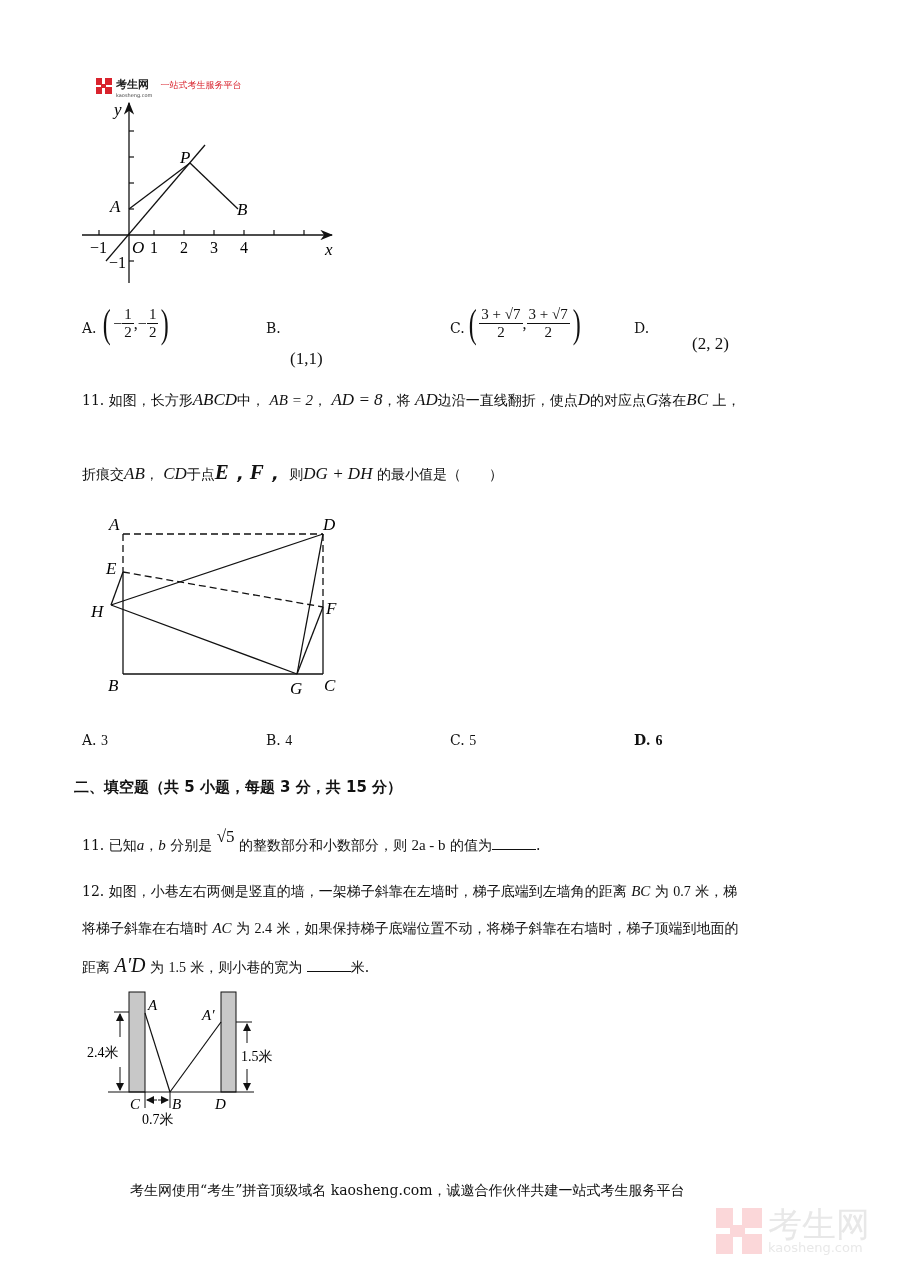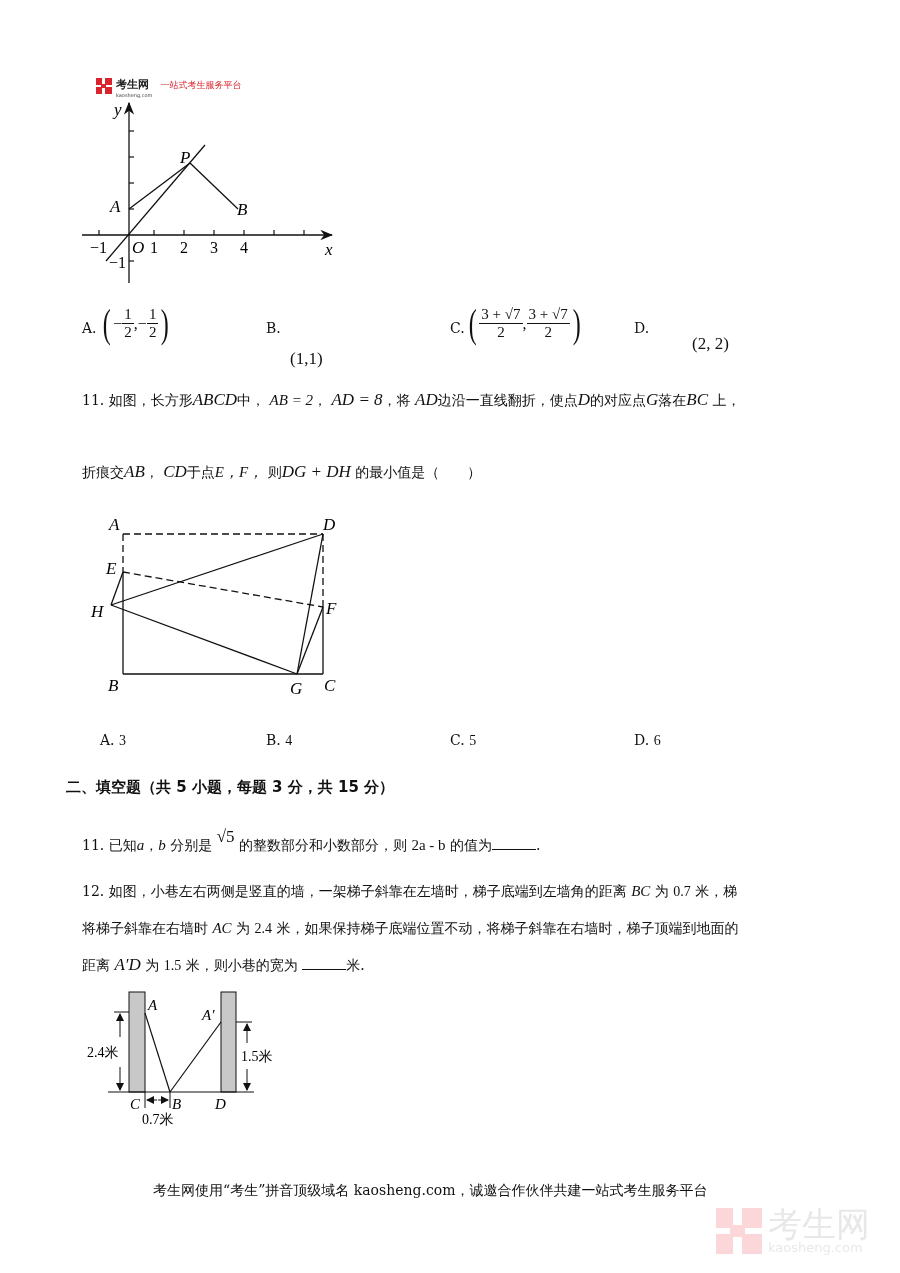--- a/index.html
+++ b/index.html
@@ -14,21 +14,21 @@
   .logo-mark i{position:absolute;background:#d9232d;}
   .logo-name{font-family:"DejaVu Sans",sans-serif;font-size:11px;font-weight:bold;color:#222;line-height:10px;}
   .logo-sub{font-size:5px;color:#444;display:block;font-family:"DejaVu Sans",sans-serif;}
   .logo-slogan{font-family:Liberation Mono, monospace;font-size:9px;color:#d9232d;margin-left:4px;}
   .opt{font-size:14px;}
   .frac{display:inline-flex;flex-direction:column;align-items:center;vertical-align:middle;font-family:"Liberation Serif",serif;font-size:15px;line-height:17px;}
   .frac .n{border-bottom:1px solid #111;padding:0 2px;}
   .paren{font-family:"Liberation Serif",serif;font-size:40px;font-weight:100;vertical-align:middle;transform:scaleX(0.6);display:inline-block;}
   .section{font-family:"DejaVu Sans",sans-serif;font-weight:bold;font-size:15px;}
   .blank{display:inline-block;border-bottom:1px solid #111;width:44px;height:14px;}
-  .footer{left:153px;top:1180px;font-size:14px;}
+  .footer{left:130px;top:1180px;font-size:14px;}
   .wm{left:716px;top:1207px;display:flex;align-items:center;gap:6px;opacity:0.9;}
   .wm-mark{width:46px;height:46px;position:relative;}
   .wm-mark i{position:absolute;background:#fbd3d5;}
   .wm-name{font-family:"DejaVu Sans",sans-serif;font-size:34px;color:#e6e6e6;line-height:34px;}
   .wm-sub{font-family:"DejaVu Sans",sans-serif;font-size:13px;color:#e6e6e6;display:block;line-height:14px;}
   svg text{font-family:"Liberation Serif",serif;}
 </style>
 </head>
 <body>
 
@@ -136,21 +136,21 @@
 <div class="abs txt" style="left:82px;top:390px;">
   <span>11.</span>
   <span>如图，长方形</span><span class="it">ABCD</span><span>中，</span>
   <span class="it" style="font-size:15px;">AB = 2</span><span>，</span>
   <span class="it">AD = 8</span><span>，将</span>
   <span class="it">AD</span><span>边沿一直线翻折，使点</span><span class="it">D</span><span>的对应点</span><span class="it">G</span><span>落在</span><span class="it">BC</span>
   <span>上，</span>
 </div>
 <div class="abs txt" style="left:82px;top:462px;">
   <span>折痕交</span><span class="it">AB</span><span>，</span>
-  <span class="it">CD</span><span>于点</span><span class="it" style="font-size:15px;">E，F，</span>
+  <span class="it">CD</span><span>于点</span><span class="it" style="font-size:21px;font-weight:bold;">E，F，</span>
   <span>则</span><span class="it">DG + DH</span>
   <span>的最小值是（　　）</span>
 </div>
 
 <svg class="abs" style="left:80px;top:510px;" width="280" height="190">
   <g stroke="#111" stroke-width="1.3" fill="none">
     <line x1="43" y1="24" x2="243" y2="24" stroke-dasharray="7,4"></line>
     <line x1="43" y1="24" x2="43" y2="62" stroke-dasharray="7,4"></line>
     <line x1="243" y1="24" x2="243" y2="97" stroke-dasharray="7,4"></line>
     <line x1="43" y1="62" x2="243" y2="97" stroke-dasharray="7,4"></line>
@@ -166,34 +166,34 @@
   <text x="29" y="20" font-size="17" font-style="italic">A</text>
   <text x="243" y="20" font-size="17" font-style="italic">D</text>
   <text x="26" y="64" font-size="17" font-style="italic">E</text>
   <text x="11" y="107" font-size="17" font-style="italic">H</text>
   <text x="246" y="104" font-size="17" font-style="italic">F</text>
   <text x="28" y="181" font-size="17" font-style="italic">B</text>
   <text x="210" y="184" font-size="17" font-style="italic">G</text>
   <text x="244" y="181" font-size="17" font-style="italic">C</text>
 </svg>
 
-<div class="abs txt opt" style="left:100px;top:730px;">
+<div class="abs txt opt" style="left:82px;top:730px;">
   <span>A.</span> <span class="num">3</span>
 </div>
 <div class="abs txt opt" style="left:266px;top:730px;">
   <span>B.</span> <span class="num">4</span>
 </div>
 <div class="abs txt opt" style="left:450px;top:730px;">
   <span>C.</span> <span class="num">5</span>
 </div>
-<div class="abs txt opt" style="left:634px;top:730px;">
+<div class="abs txt opt" style="left:634px;top:730px;font-weight:bold;">
   <span>D.</span> <span class="num">6</span>
 </div>
 
-<div class="abs section" style="left:66px;top:778px;">二、填空题（共 5 小题，每题 3 分，共 15 分）</div>
+<div class="abs section" style="left:74px;top:778px;">二、填空题（共 5 小题，每题 3 分，共 15 分）</div>
 
 <div class="abs txt" style="left:82px;top:835px;">
   <span>11.</span>
   <span>已知</span><span class="it" style="font-size:15px;">a</span><span>，</span><span class="it" style="font-size:15px;">b</span>
   <span>分别是</span>
   <span class="num" style="font-size:17px;position:relative;top:-8px;">√5</span>
   <span>的整数部分和小数部分，则</span>
   <span class="num" style="font-size:15px;">2a - b</span>
   <span>的值为</span><span class="blank"></span><span>.</span>
 </div>
@@ -208,21 +208,21 @@
 </div>
 <div class="abs txt" style="left:82px;top:918px;">
   <span>将梯子斜靠在右墙时</span>
   <span class="it" style="font-size:15px;">AC</span>
   <span>为</span>
   <span class="num">2.4</span>
   <span>米，如果保持梯子底端位置不动，将梯子斜靠在右墙时，梯子顶端到地面的</span>
 </div>
 <div class="abs txt" style="left:82px;top:955px;">
   <span>距离</span>
-  <span class="it" style="font-size:17px;font-family:Liberation Serif, serif;">A′D</span>
+  <span class="it" style="font-size:20px;font-family:Liberation Serif, serif;">A′D</span>
   <span>为</span>
   <span class="num">1.5</span>
   <span>米，则小巷的宽为</span>
   <span class="blank"></span><span>米.</span>
 </div>
 
 <svg class="abs" style="left:80px;top:985px;" width="210" height="145">
   <defs>
     <marker id="ah" markerWidth="8" markerHeight="8" refX="7" refY="4" orient="auto">
       <path d="M0,0 L8,4 L0,8 Z" fill="#111"></path>

